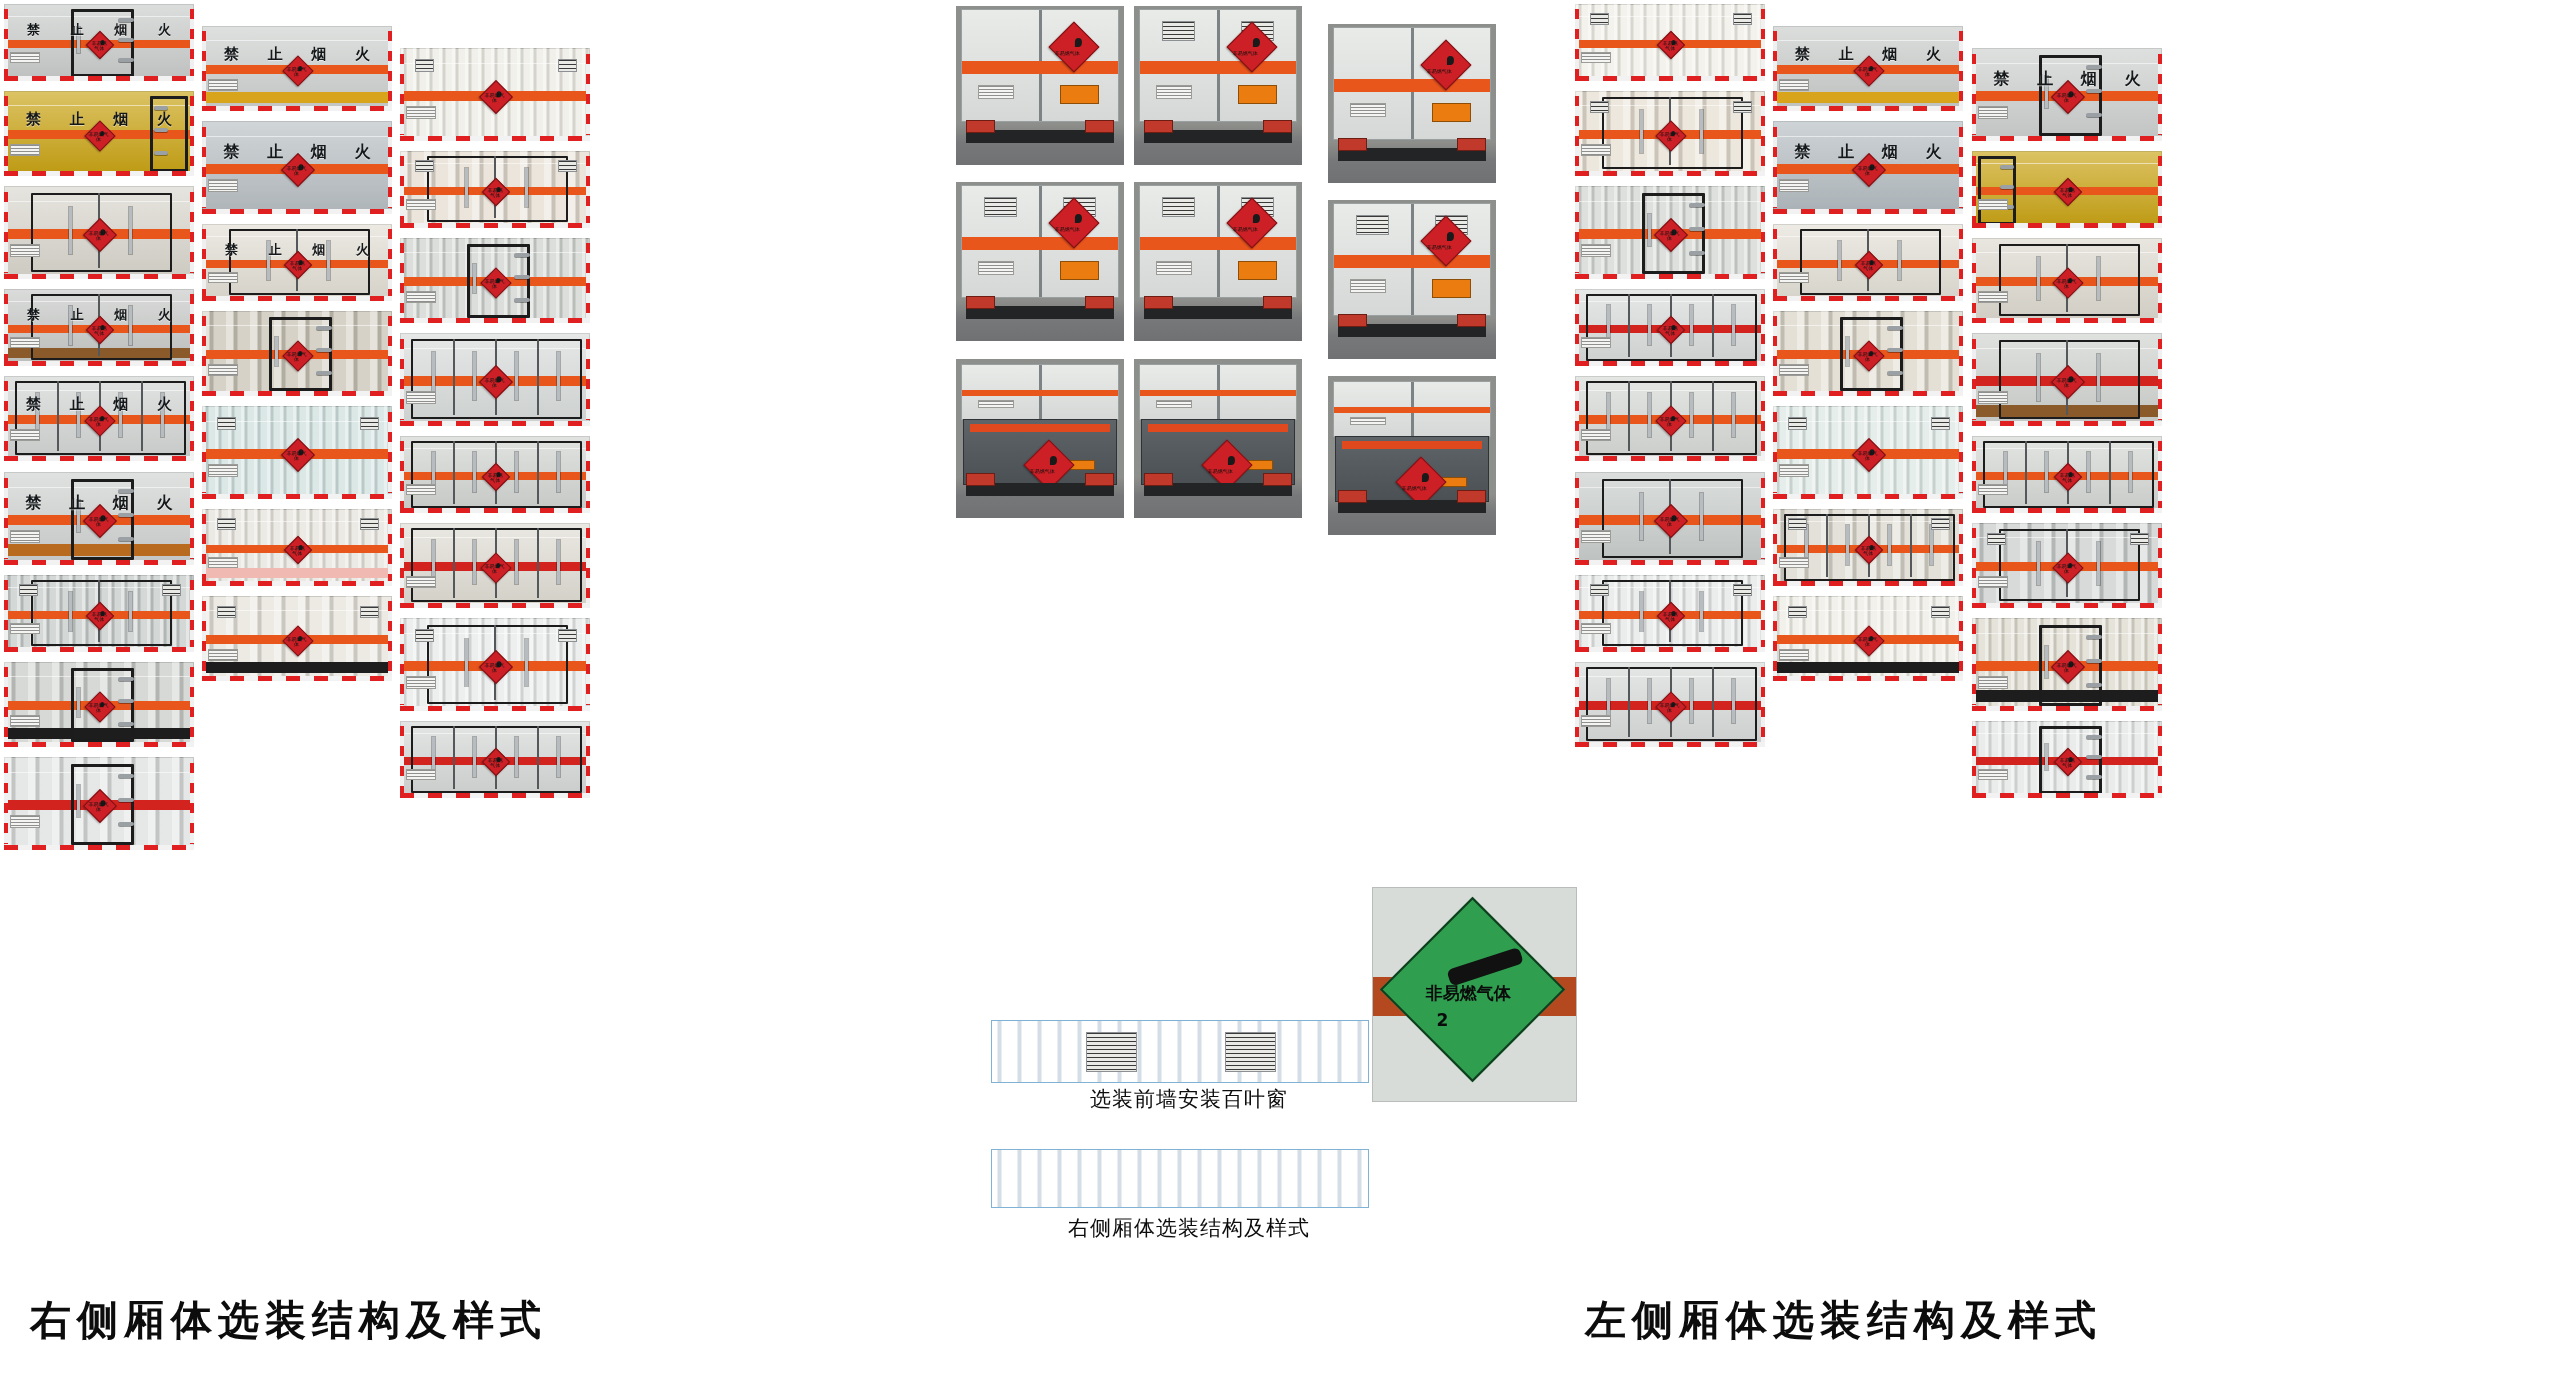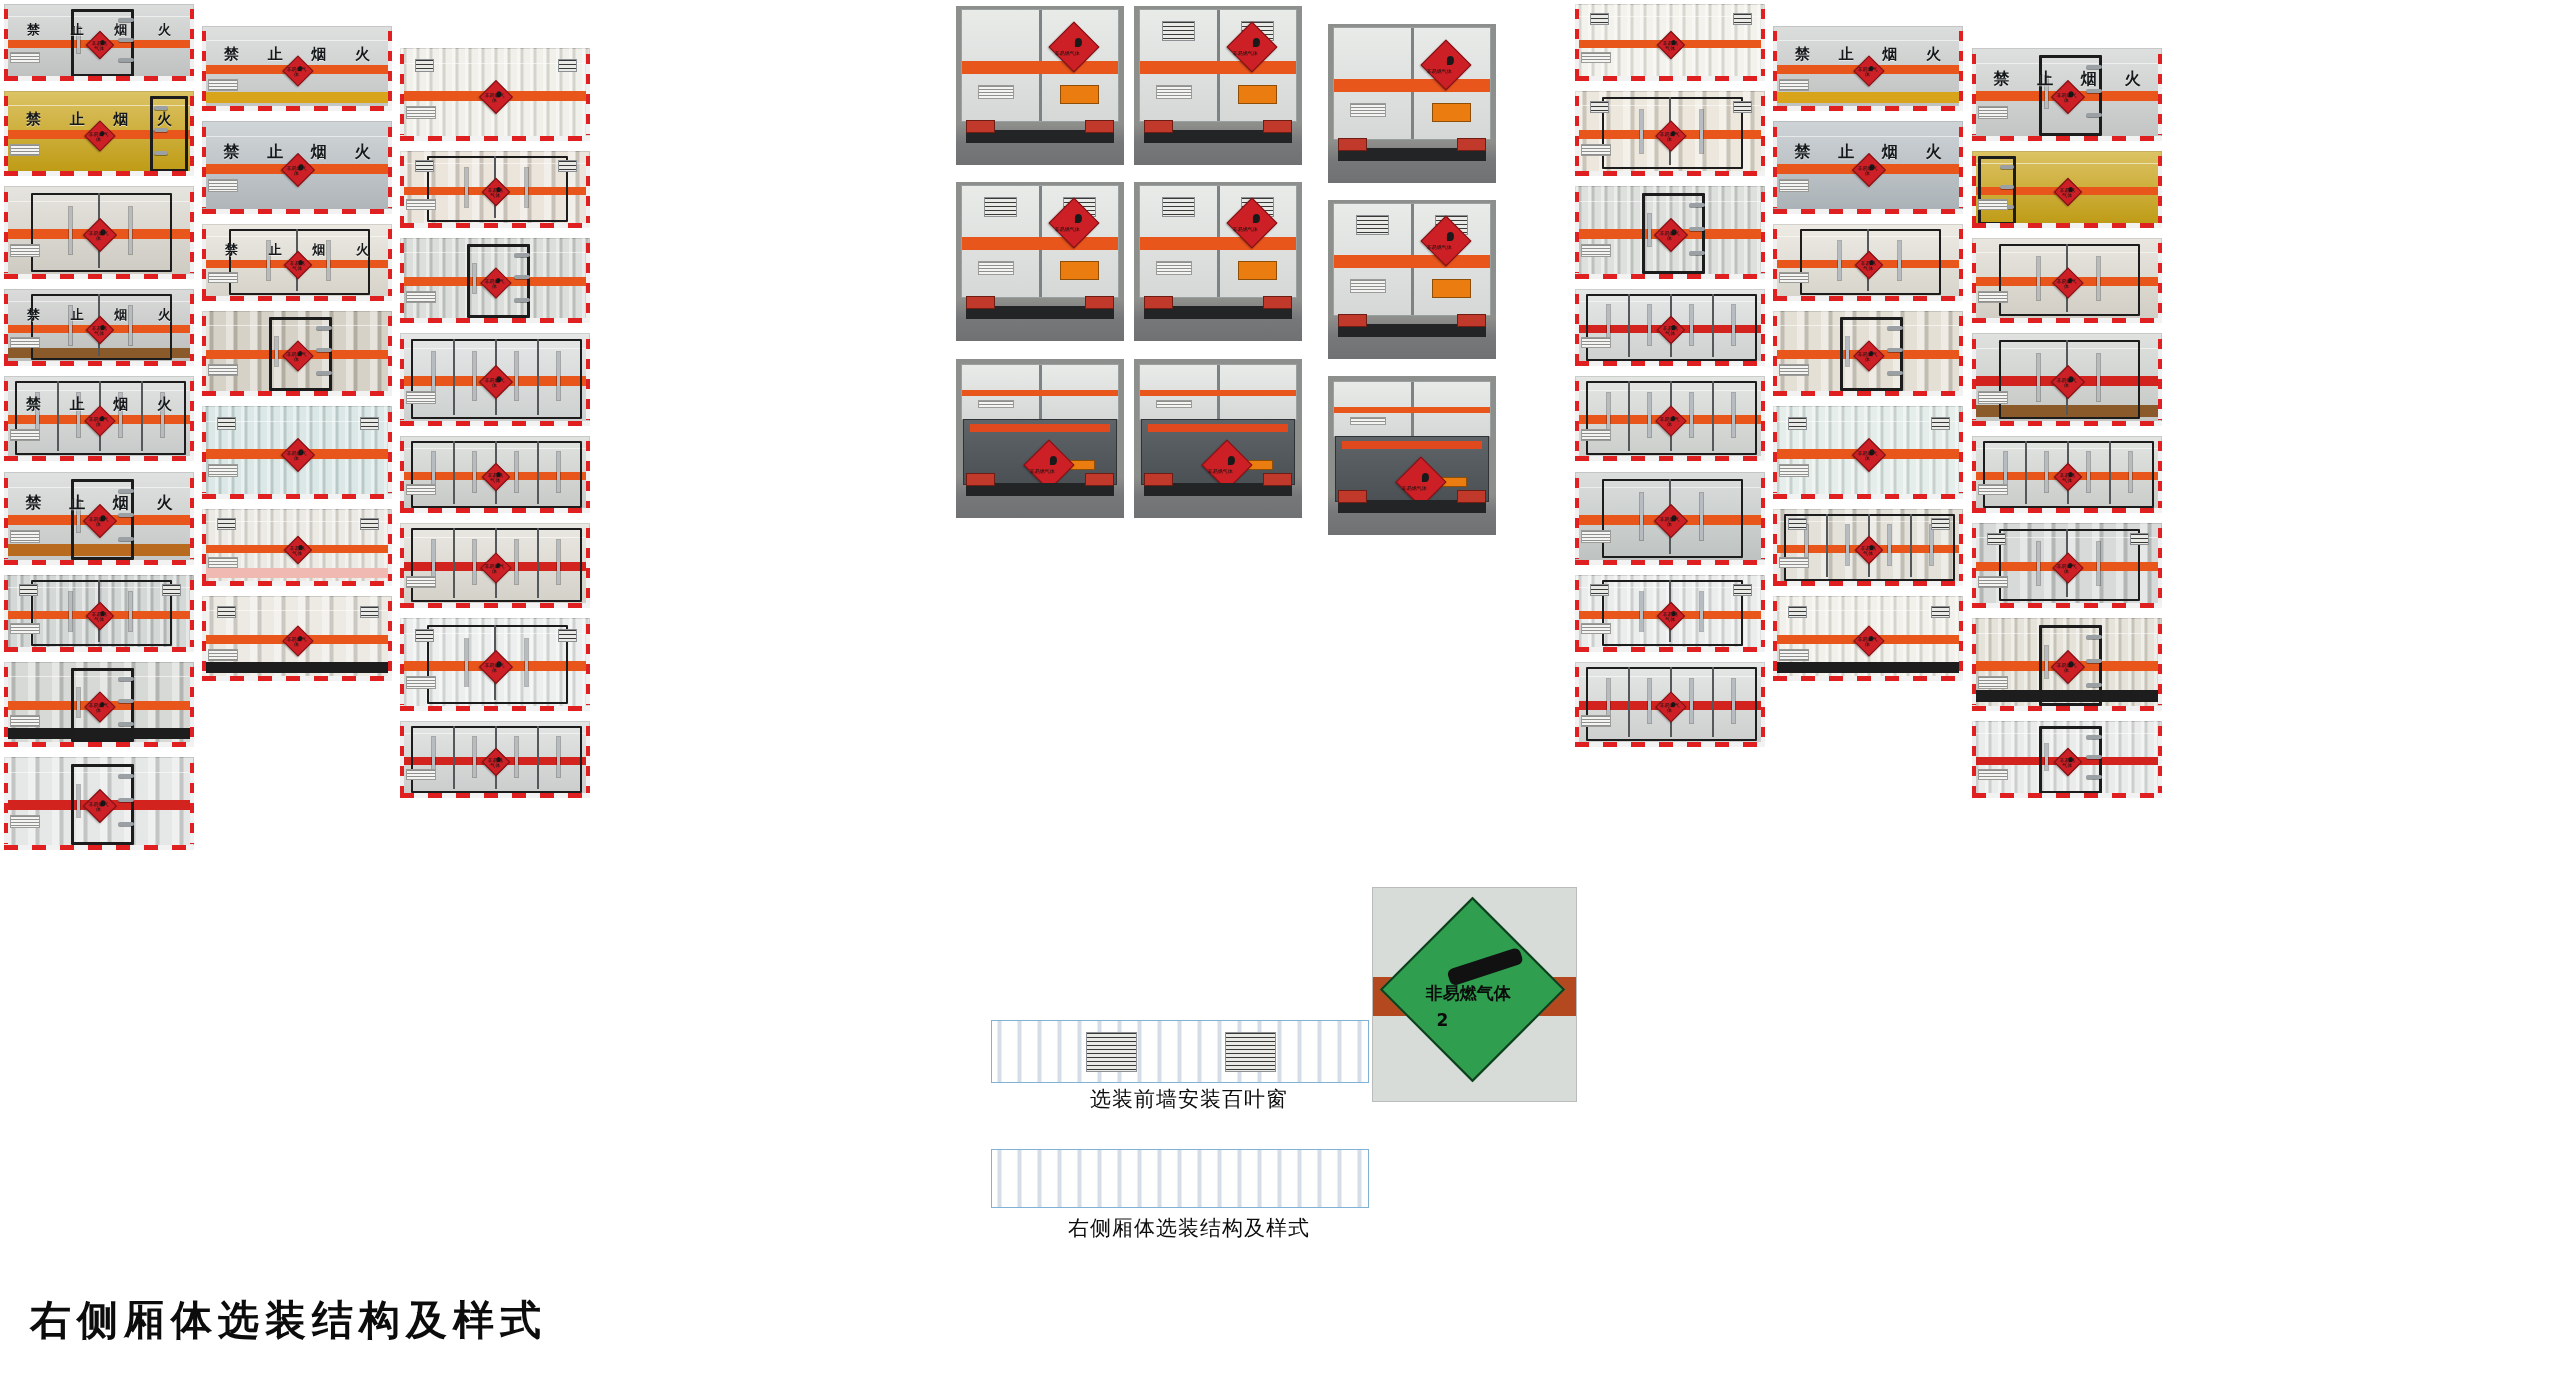--- a/index.html
+++ b/index.html
@@ -1219,15 +1219,16 @@
       </div>
     </div>
 
 
   <div class="cap cap-sm" style="left:991px;top:1085px;width:396px;">选装前墙安装百叶窗</div>
 
   <div class="cap cap-sm" style="left:991px;top:1214px;width:396px;">右侧厢体选装结构及样式</div>
 
   <div class="cap cap-big" style="left:10px;top:1293px;width:892px;text-align:left;padding-left:20px;">右侧厢体选装结构及样式</div>
 
+  <div class="cap cap-big" style="left:1585px;top:1293px;width:971px;text-align:left;">左侧厢体选装结构及样式</div>
 
 </div>
 
 
 </body></html>

